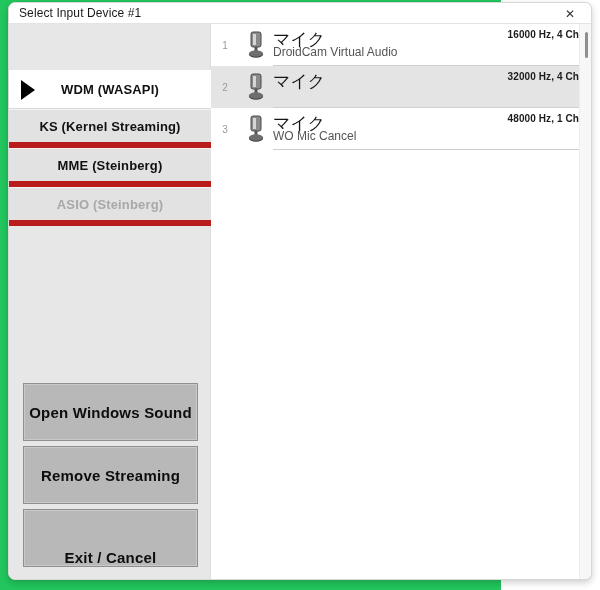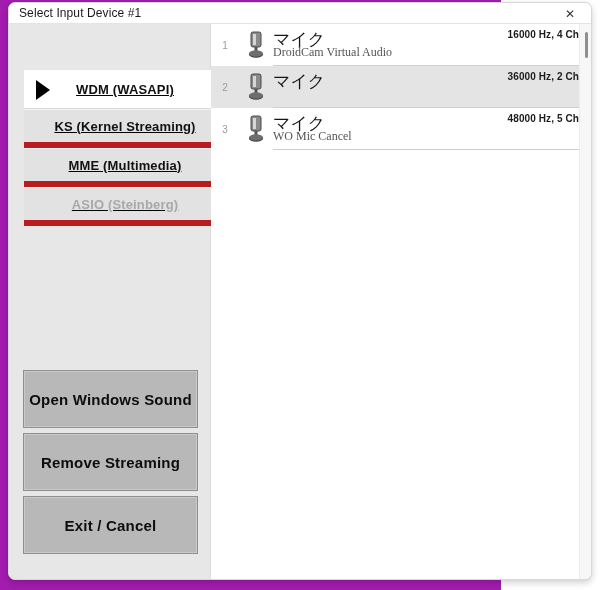--- a/index.html
+++ b/index.html
@@ -9,21 +9,21 @@
     width: 600px;
     height: 590px;
     overflow: hidden;
     font-family: "Liberation Sans", "DejaVu Sans", sans-serif;
   }
 
   #app {
     position: relative;
     width: 501px;
     height: 590px;
-    background: #a21caf;
+    background: #22c55e;
   }
 
   
   .window {
     position: absolute;
     left: 8px;
     top: 2px;
     width: 584px;
     height: 578px;
     background: #ffffff;
@@ -87,24 +87,23 @@
     top: 0;
     width: 202px;
     height: 557px;
     background: #e7e7e7;
     border-right: 1px solid #dcdcdc;
     box-sizing: border-box;
   }
 
   .tabs {
     position: absolute;
-    left: 15px;
+    left: 0;
     top: 46px;
     width: 202px;
-    text-decoration: underline;
   }
   .tab {
     position: relative;
     height: 39px;
     background: #e2e2e2;
     border-top: 1px solid #f4f4f4;
     border-bottom: 6px solid #b91c1c;
     display: flex;
     align-items: center;
     justify-content: center;
@@ -150,21 +149,21 @@
     margin-bottom: 5px;
     background: #b8b8b8;
     border: 1px solid #8f8f8f;
     box-shadow: inset 0 0 0 1px #c9c9c9;
     display: flex;
     align-items: center;
     justify-content: center;
     cursor: pointer;
     box-sizing: border-box;
   }
-  .side-btn:last-child { margin-bottom: 17px; }
+  .side-btn:last-child { margin-bottom: 4px; align-items: flex-end; }
   .side-btn-label {
     font-size: 15px;
     font-weight: bold;
     color: #0d0d0d;
     letter-spacing: 0.2px;
   }
 
   
   .list-panel {
     position: absolute;
@@ -214,21 +213,20 @@
     font-size: 17px;
     color: #141414;
     font-family: "DejaVu Sans", "Liberation Sans", sans-serif;
   }
   .row-sub {
     position: absolute;
     left: 0;
     top: 21px;
     font-size: 12px;
     color: #555555;
-    font-family: Liberation Serif, serif;
   }
   .row-spec {
     position: absolute;
     right: 14px;
     top: 5px;
     font-size: 10px;
     font-weight: bold;
     color: #1c1c1c;
     letter-spacing: 0.1px;
   }
@@ -282,21 +280,21 @@
 
         <div class="tabs">
           <div class="tab selected">
             <span class="tab-arrow"></span>
             <span class="tab-label">WDM (WASAPI)</span>
           </div>
           <div class="tab">
             <span class="tab-label">KS (Kernel Streaming)</span>
           </div>
           <div class="tab">
-            <span class="tab-label">MME (Multimedia)</span>
+            <span class="tab-label">MME (Steinberg)</span>
           </div>
           <div class="tab disabled">
             <span class="tab-label">ASIO (Steinberg)</span>
           </div>
         </div>
 
         <div class="side-buttons">
           <div class="side-btn">
             <span class="side-btn-label">Open Windows Sound</span>
           </div>
@@ -336,40 +334,40 @@
             <svg width="22" height="30" viewBox="0 0 22 30">
               <rect x="6" y="2" width="10" height="15" rx="2" fill="#8a8a8a" stroke="#4a4a4a" stroke-width="1"></rect>
               <rect x="8" y="4" width="3" height="11" fill="#d6d6d6"></rect>
               <rect x="9.5" y="17" width="3" height="5" fill="#555555"></rect>
               <ellipse cx="11" cy="24.5" rx="7" ry="3.2" fill="#3d3d3d"></ellipse>
               <ellipse cx="11" cy="23.5" rx="7" ry="3.2" fill="#6e6e6e"></ellipse>
             </svg>
           </div>
           <div class="row-main">
             <span class="row-title">マイク</span>
-            <span class="row-spec">36000 Hz, 2 Ch</span>
+            <span class="row-spec">32000 Hz, 4 Ch</span>
             <span class="row-divider"></span>
           </div>
         </div>
 
         <div class="device-row">
           <div class="row-index">3</div>
           <div class="mic-icon">
             <svg width="22" height="30" viewBox="0 0 22 30">
               <rect x="6" y="2" width="10" height="15" rx="2" fill="#8a8a8a" stroke="#4a4a4a" stroke-width="1"></rect>
               <rect x="8" y="4" width="3" height="11" fill="#d6d6d6"></rect>
               <rect x="9.5" y="17" width="3" height="5" fill="#555555"></rect>
               <ellipse cx="11" cy="24.5" rx="7" ry="3.2" fill="#3d3d3d"></ellipse>
               <ellipse cx="11" cy="23.5" rx="7" ry="3.2" fill="#6e6e6e"></ellipse>
             </svg>
           </div>
           <div class="row-main">
             <span class="row-title">マイク</span>
             <span class="row-sub">WO Mic Cancel</span>
-            <span class="row-spec">48000 Hz, 5 Ch</span>
+            <span class="row-spec">48000 Hz, 1 Ch</span>
             <span class="row-divider"></span>
           </div>
         </div>
 
         <div class="scrollbar">
           <div class="scroll-thumb"></div>
         </div>
       </div>
 
     </div>

